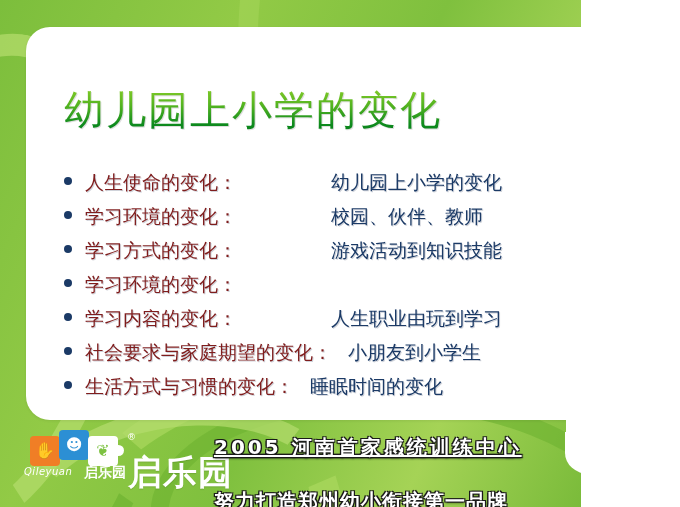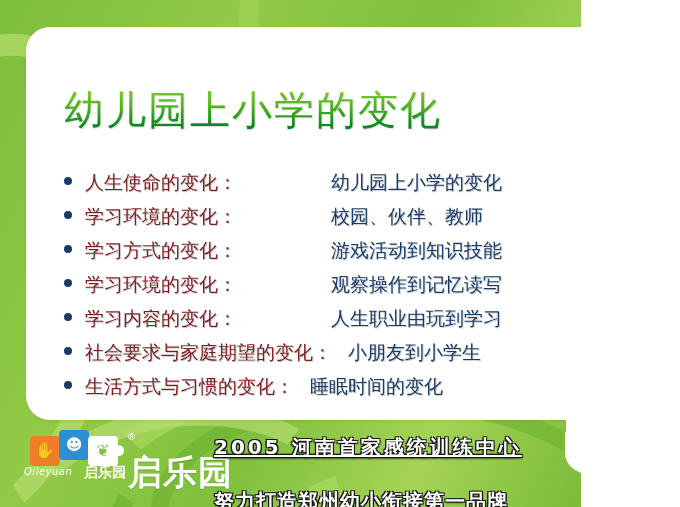--- a/index.html
+++ b/index.html
@@ -389,21 +389,20 @@
 
     <div class="brow col">
       <span class="bdot"></span>
       <span class="blabel">学习方式的变化：</span>
       <span class="bvalue">游戏活动到知识技能</span>
     </div>
 
     <div class="brow col">
       <span class="bdot"></span>
       <span class="blabel">学习环境的变化：</span>
-      <span class="bvalue">观察操作到记忆读写</span>
     </div>
 
     <div class="brow col">
       <span class="bdot"></span>
       <span class="blabel">学习内容的变化：</span>
       <span class="bvalue">人生职业由玩到学习</span>
     </div>
 
     <div class="brow inline">
       <span class="bdot"></span>

